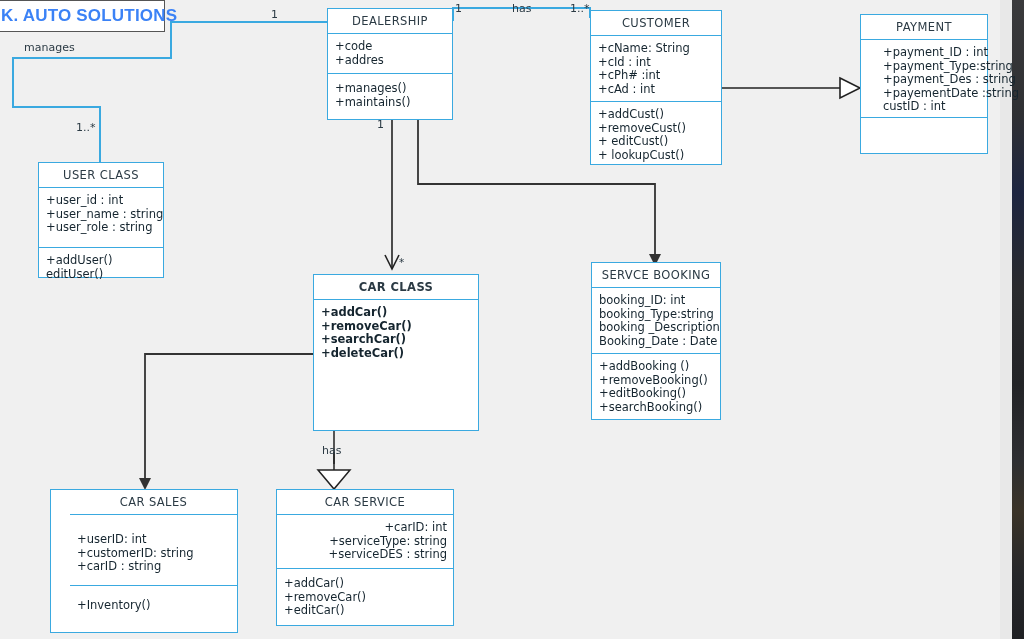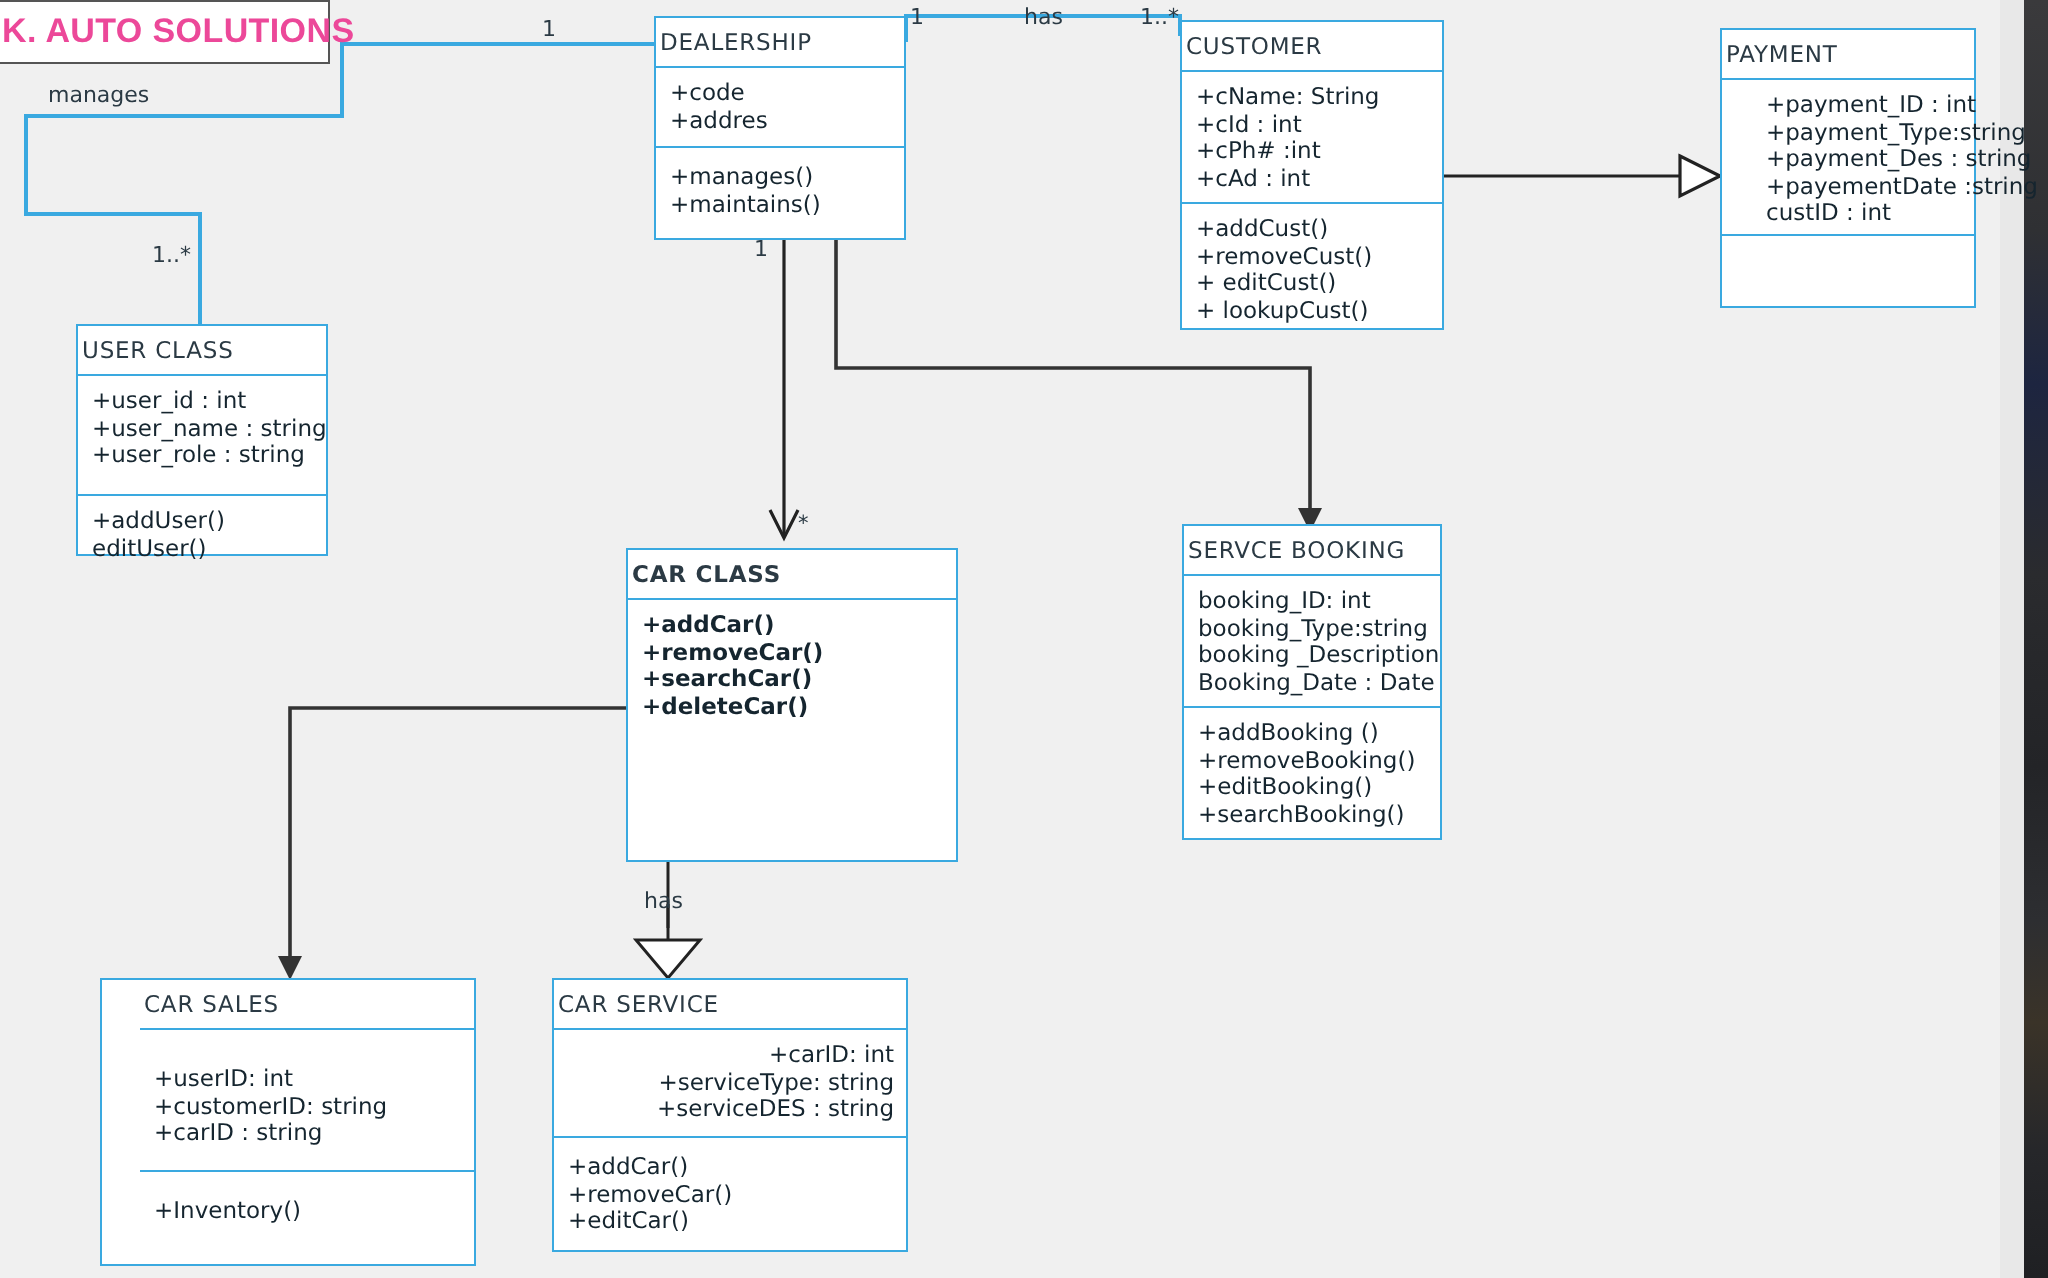--- a/index.html
+++ b/index.html
@@ -30,20 +30,21 @@
 
   
   .uml {
     position: absolute;
     background: #ffffff;
     border: 1.5px solid #3aa9e0;
     box-sizing: border-box;
     z-index: 5;
   }
   .uml .title {
+    text-align: center;
     font-size: 11.5px;
     color: #2b3a44;
     letter-spacing: .4px;
     padding: 5px 2px 5px;
     border-bottom: 1.5px solid #3aa9e0;
     white-space: nowrap;
   }
   .uml .compartment {
     padding: 6px 6px 6px 7px;
     font-size: 11.5px;
@@ -65,21 +66,21 @@
     border: 1px solid #555;
     box-sizing: border-box;
     display: flex;
     align-items: center;
     z-index: 9;
   }
   .banner span {
     font-family: "Liberation Sans", sans-serif;
     font-weight: bold;
     font-size: 17px;
-    color: #ec4899;
+    color: #3b82f6;
     white-space: nowrap;
     letter-spacing: .2px;
   }
 
   
   .ln {
     position: absolute;
     background: #3aa9e0;
     z-index: 2;
   }

